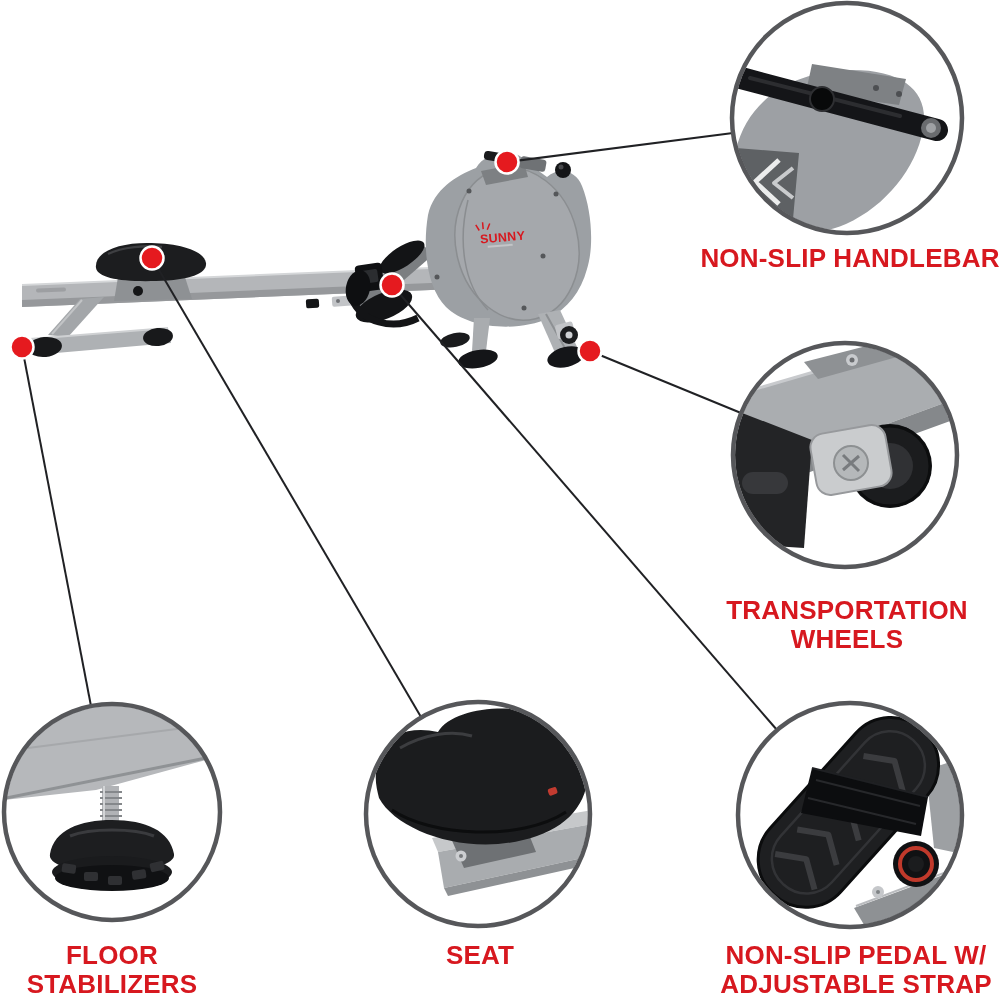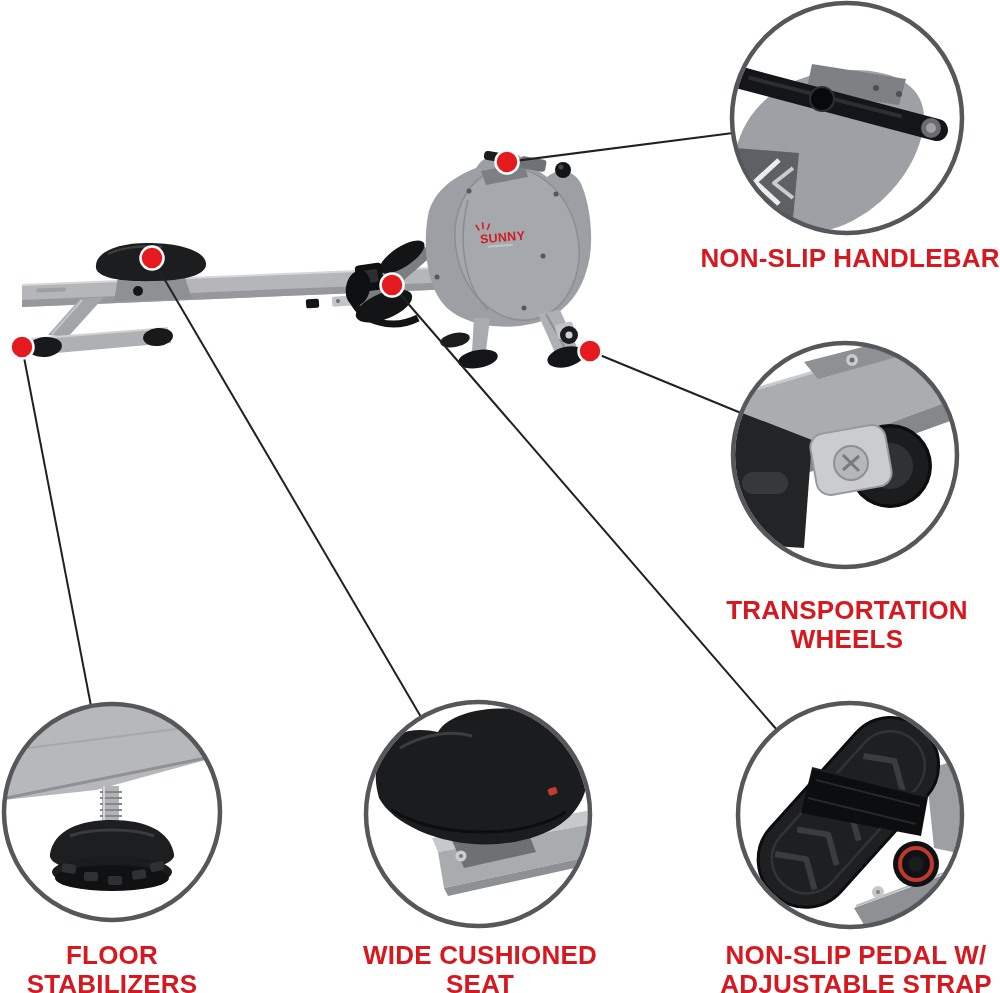--- a/index.html
+++ b/index.html
@@ -253,21 +253,20 @@
   </div>
   <div class="label" style="left:689px;top:596px;width:316px;">
     <span>TRANSPORTATION</span>
     <span>WHEELS</span>
   </div>
   <div class="label" style="left:-6px;top:941px;width:236px;">
     <span>FLOOR</span>
     <span>STABILIZERS</span>
   </div>
   <div class="label" style="left:322px;top:941px;width:316px;">
-    <span>WIDE CUSHIONED</span>
     <span>SEAT</span>
   </div>
   <div class="label" style="left:698px;top:941px;width:316px;">
     <span>NON-SLIP PEDAL W/</span>
     <span>ADJUSTABLE STRAP</span>
   </div>
 
 </div>
 
 </body></html>

